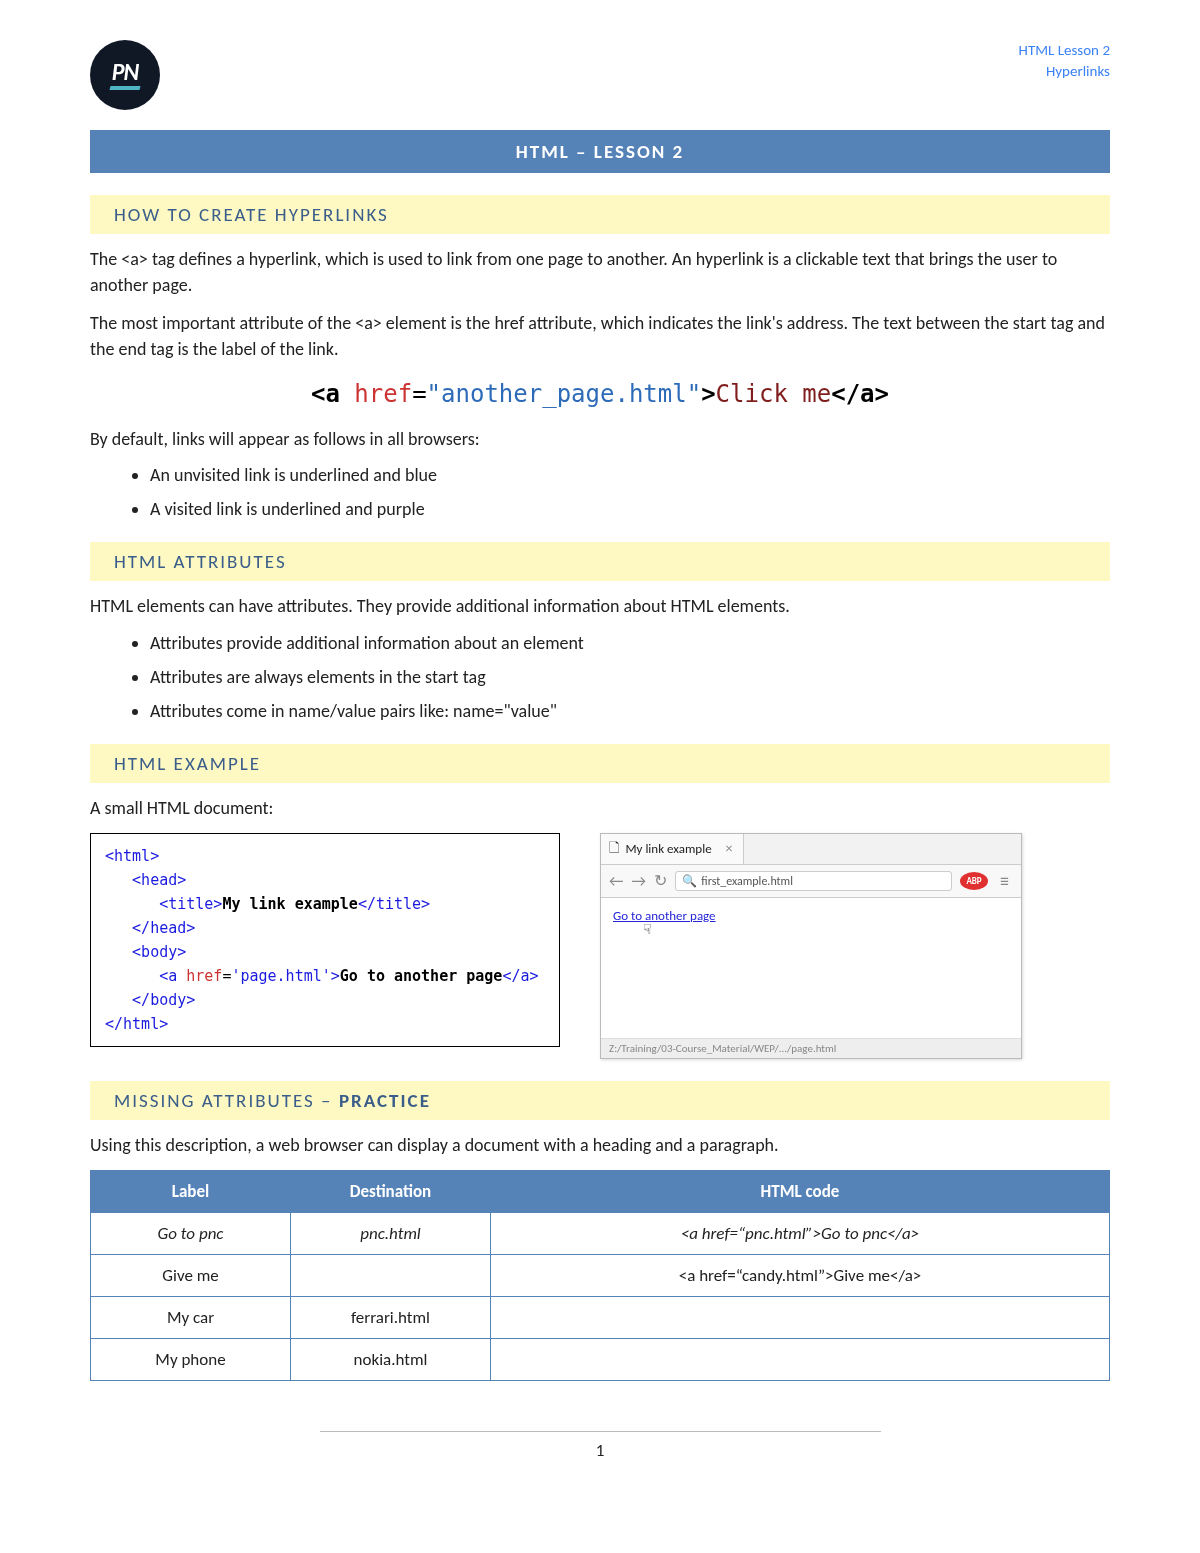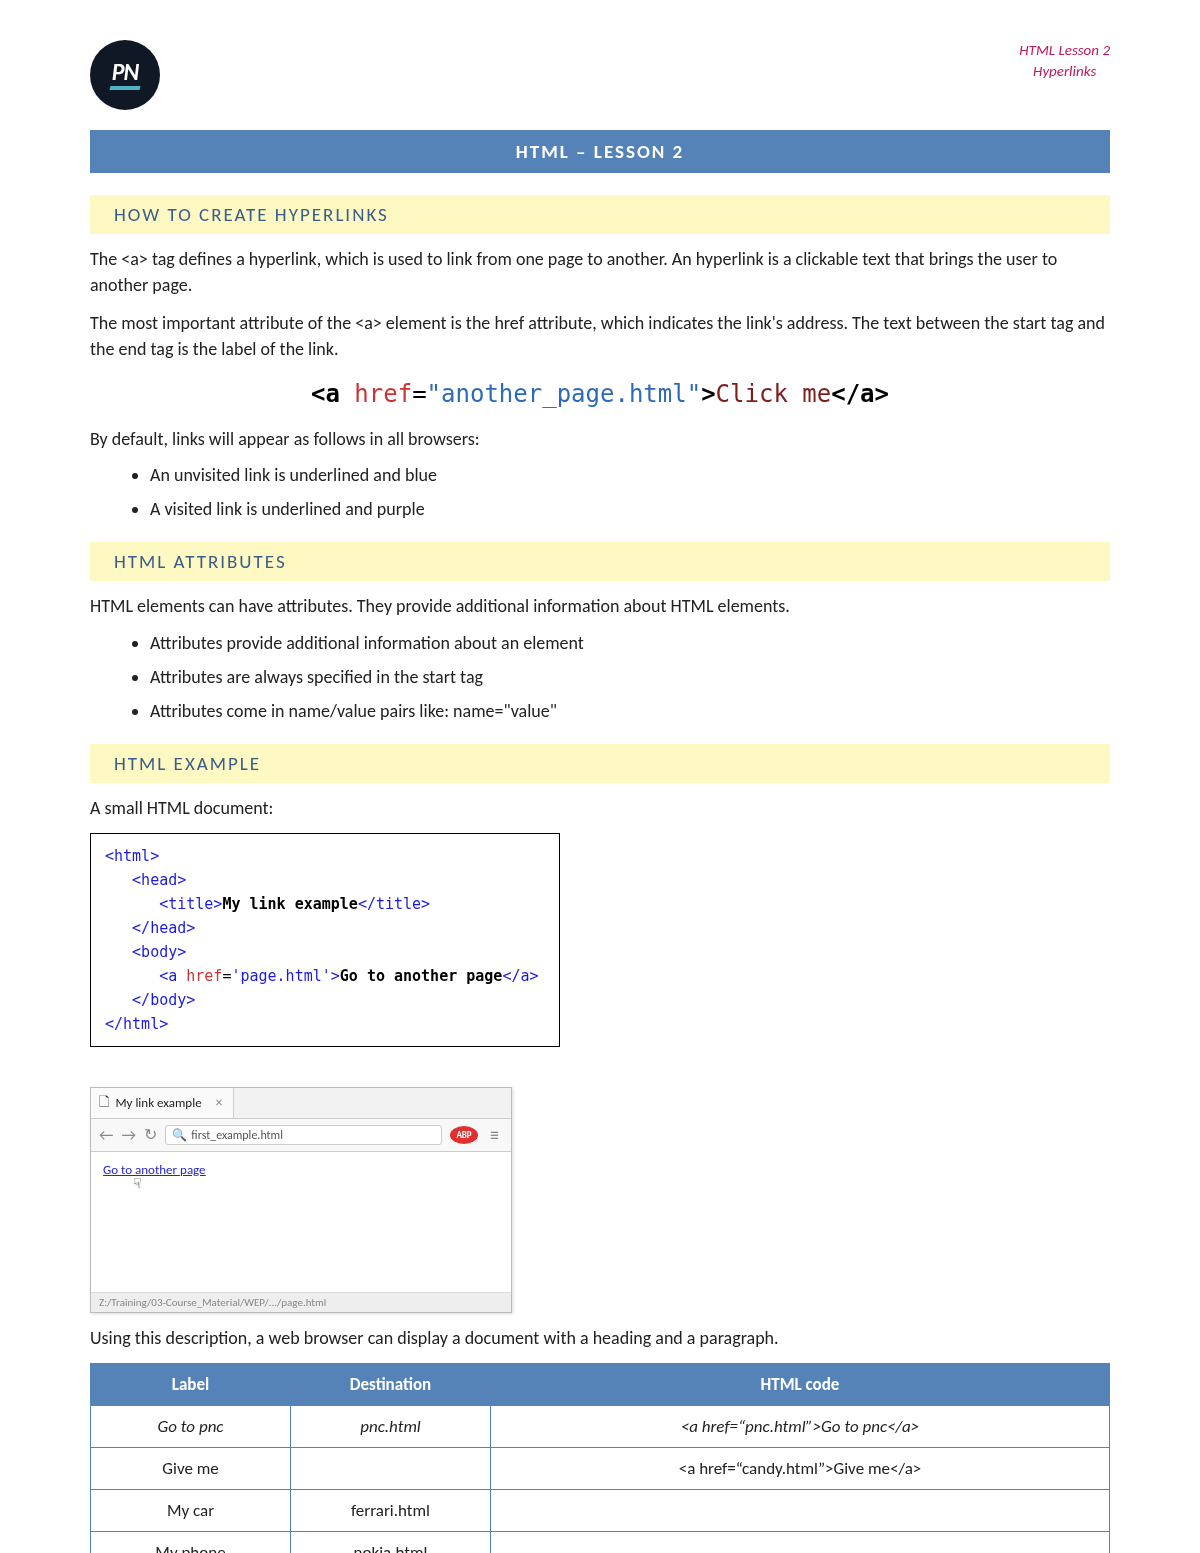--- a/index.html
+++ b/index.html
@@ -42,25 +42,24 @@
     line-height: 1;
   }
   .logo-underline {
     width: 30px;
     height: 4px;
     background: #4fb3c4;
     margin-top: 2px;
     transform: skewX(-15deg);
   }
   .doc-meta {
-    text-align: center;
-    color: #be185d;
+    text-align: right;
+    color: #3b82f6;
     font-size: 15px;
     line-height: 1.4;
-    font-style: italic;
   }
   .title-bar {
     background: #5583b8;
     color: #fff;
     text-align: center;
     padding: 10px 0;
     font-weight: 700;
     font-size: 19px;
     letter-spacing: 2px;
   }
@@ -95,21 +94,20 @@
   .code-hero .attr { color: #cc3333; }
   .code-hero .eq { color: #000; }
   .code-hero .val { color: #2d6bb8; }
   .code-hero .txt { color: #7f1d1d; }
 
   .example-row {
     display: flex;
     gap: 40px;
     margin-top: 10px;
     align-items: flex-start;
-    flex-direction: column;
   }
   .code-box {
     border: 1.5px solid #000;
     padding: 10px 14px;
     width: 470px;
     font-family: Consolas, Menlo, monospace;
     font-size: 15px;
     line-height: 1.6;
     white-space: pre;
     box-sizing: border-box;
@@ -228,21 +226,21 @@
   <p>By default, links will appear as follows in all browsers:</p>
   <ul>
     <li>An unvisited link is underlined and blue</li>
     <li>A visited link is underlined and purple</li>
   </ul>
 
   <div class="section-bar">HTML ATTRIBUTES</div>
   <p>HTML elements can have attributes. They provide additional information about HTML elements.</p>
   <ul>
     <li>Attributes provide additional information about an element</li>
-    <li>Attributes are always specified in the start tag</li>
+    <li>Attributes are always elements in the start tag</li>
     <li>Attributes come in name/value pairs like: name="value"</li>
   </ul>
 
   <div class="section-bar">HTML EXAMPLE</div>
   <p>A small HTML document:</p>
 
   <div class="example-row">
     <div class="code-box"><span class="t">&lt;html&gt;</span>
    <span class="t">&lt;head&gt;</span>
       <span class="t">&lt;title&gt;</span><span class="b">My link example</span><span class="t">&lt;/title&gt;</span>
@@ -272,20 +270,23 @@
         <span class="bm-menu">≡</span>
       </div>
       <div class="bm-content">
         <span class="bm-link">Go to another page</span>
         <div class="bm-cursor">☟</div>
       </div>
       <div class="bm-status">Z:/Training/03-Course_Material/WEP/.../page.html</div>
     </div>
   </div>
 
+  <div class="section-bar">
+    <span>MISSING ATTRIBUTES – </span><strong>PRACTICE</strong>
+  </div>
 
   <p>Using this description, a web browser can display a document with a heading and a paragraph.</p>
 
   <table class="practice-table">
     <colgroup>
       <col class="col-label">
         <col class="col-dest">
         <col>
     </colgroup>
     <thead>

